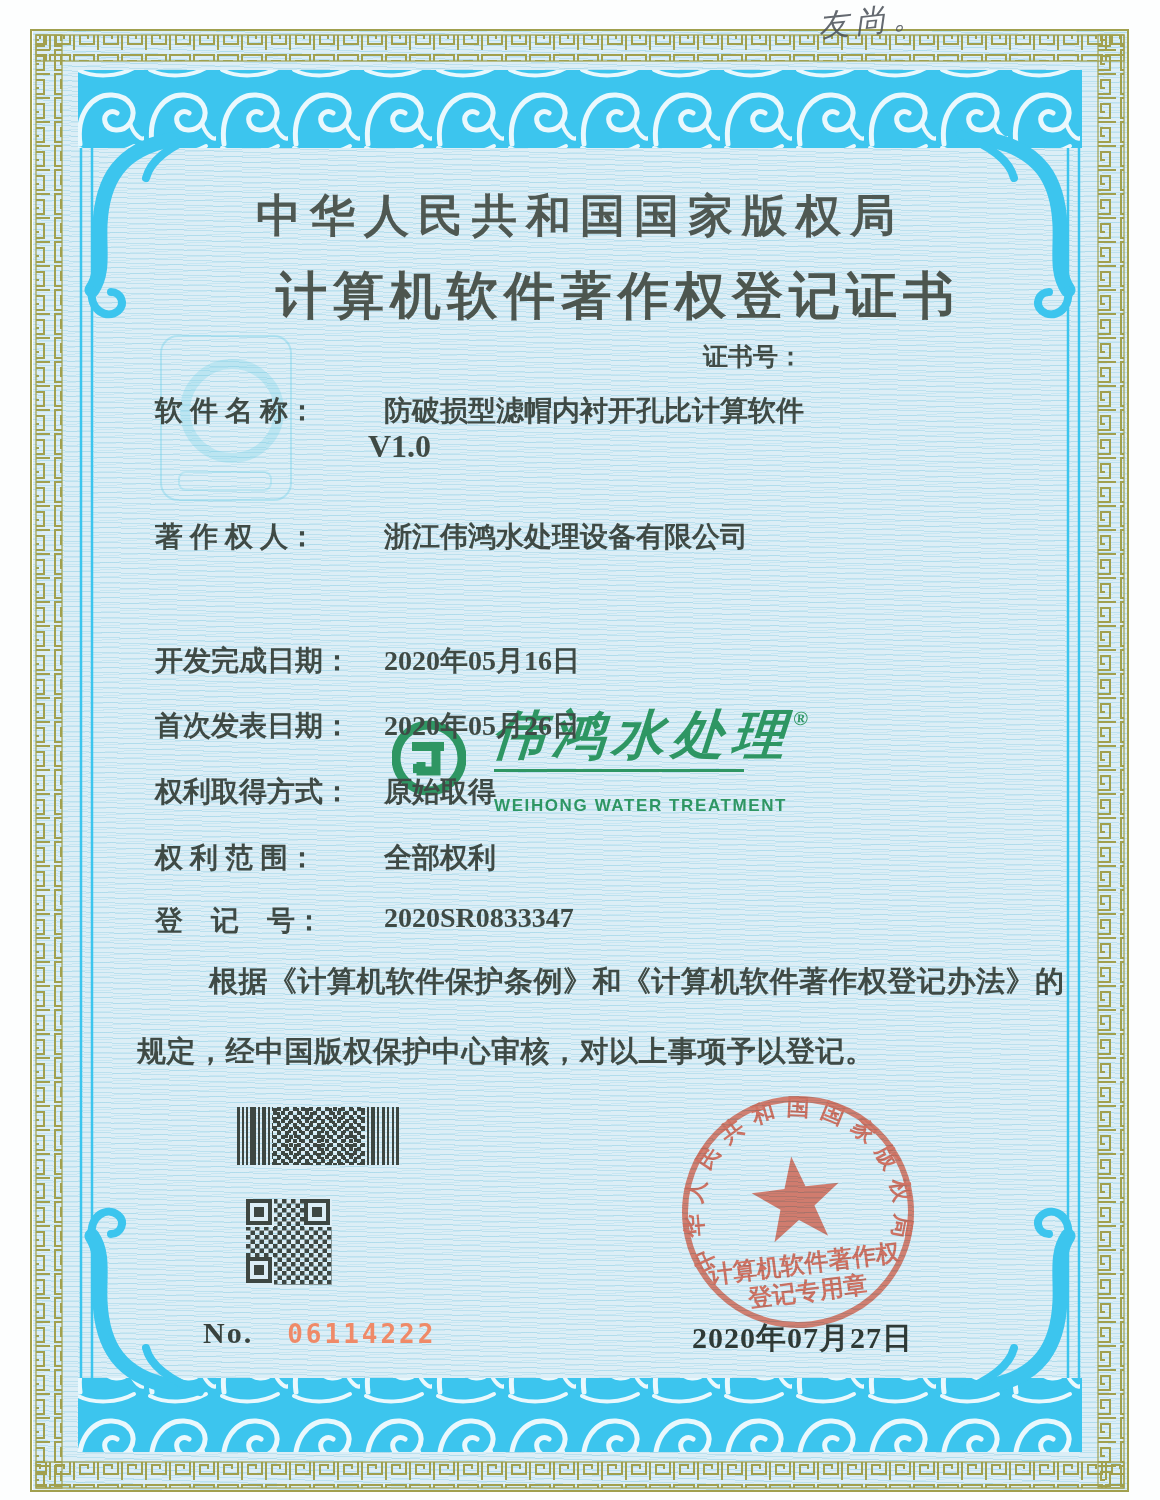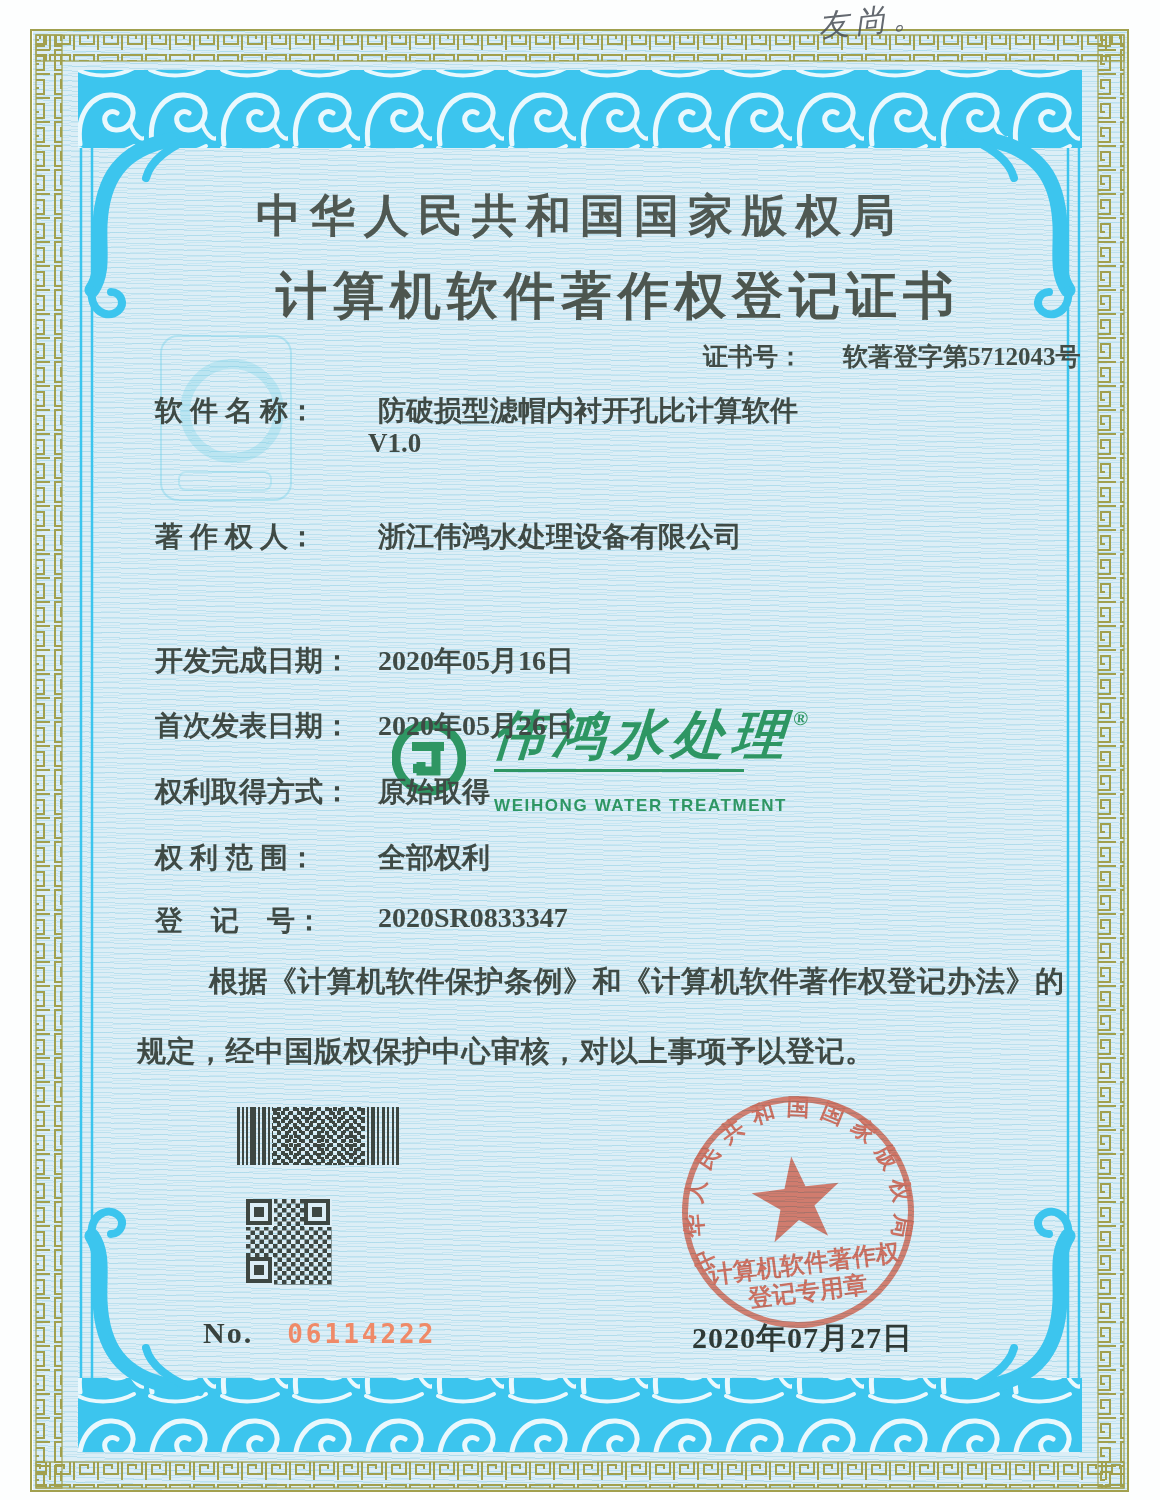--- a/index.html
+++ b/index.html
@@ -41,22 +41,22 @@
   }
   .cert-title{
     position:absolute;left:80px;top:262px;width:1076px;z-index:5;
     text-align:center;font-size:51px;font-weight:bold;color:#4d564f;letter-spacing:6px;white-space:nowrap;
   }
   .certno{
     position:absolute;left:703px;top:340px;z-index:5;display:flex;gap:40px;
     font-size:25px;font-weight:bold;color:#414c46;white-space:nowrap;
   }
   .row{position:absolute;left:155px;z-index:5;font-size:28px;font-weight:bold;color:#3f4a45;white-space:nowrap;}
-  .row .val{position:absolute;left:223px;top:0;white-space:nowrap;}
-  .val2{position:absolute;left:368px;z-index:5;font-size:27px;font-weight:bold;color:#3f4a45;}
+  .row .val{position:absolute;left:229px;top:0;white-space:nowrap;}
+  .val2{position:absolute;left:368px;z-index:5;font-size:32px;font-weight:bold;color:#3f4a45;}
   .statement{
     position:absolute;left:137px;z-index:5;font-size:29px;font-weight:bold;color:#3f4a45;
     letter-spacing:.5px;white-space:nowrap;
   }
   .indent{padding-left:72px;}
   .codes{position:absolute;z-index:5;}
   .serial{position:absolute;left:203px;top:1316px;z-index:5;white-space:nowrap;}
   .serial .no-label{font-size:30px;color:#39423d;font-weight:bold;letter-spacing:2px;}
   .serial .no-value{
     font-family:"DejaVu Sans Mono",monospace;font-size:26px;color:#ef8a68;
@@ -131,21 +131,20 @@
     <use href="#vineTL" transform="translate(1160,1526) scale(-1,-1)"></use>
   </svg>
 
   <div class="hand-note">友尚。</div>
 
   <div class="authority">中华人民共和国国家版权局</div>
   <div class="cert-title">计算机软件著作权登记证书</div>
 
   <div class="certno">
     <span>证书号：</span>
-    <span>软著登字第5712043号</span>
   </div>
 
   <div class="row" style="top:392px">
     <span>软 件 名 称：</span>
     <span class="val">防破损型滤帽内衬开孔比计算软件</span>
   </div>
   <div class="val2" style="top:428px">V1.0</div>
 
   <div class="row" style="top:518px">
     <span>著 作 权 人：</span>

